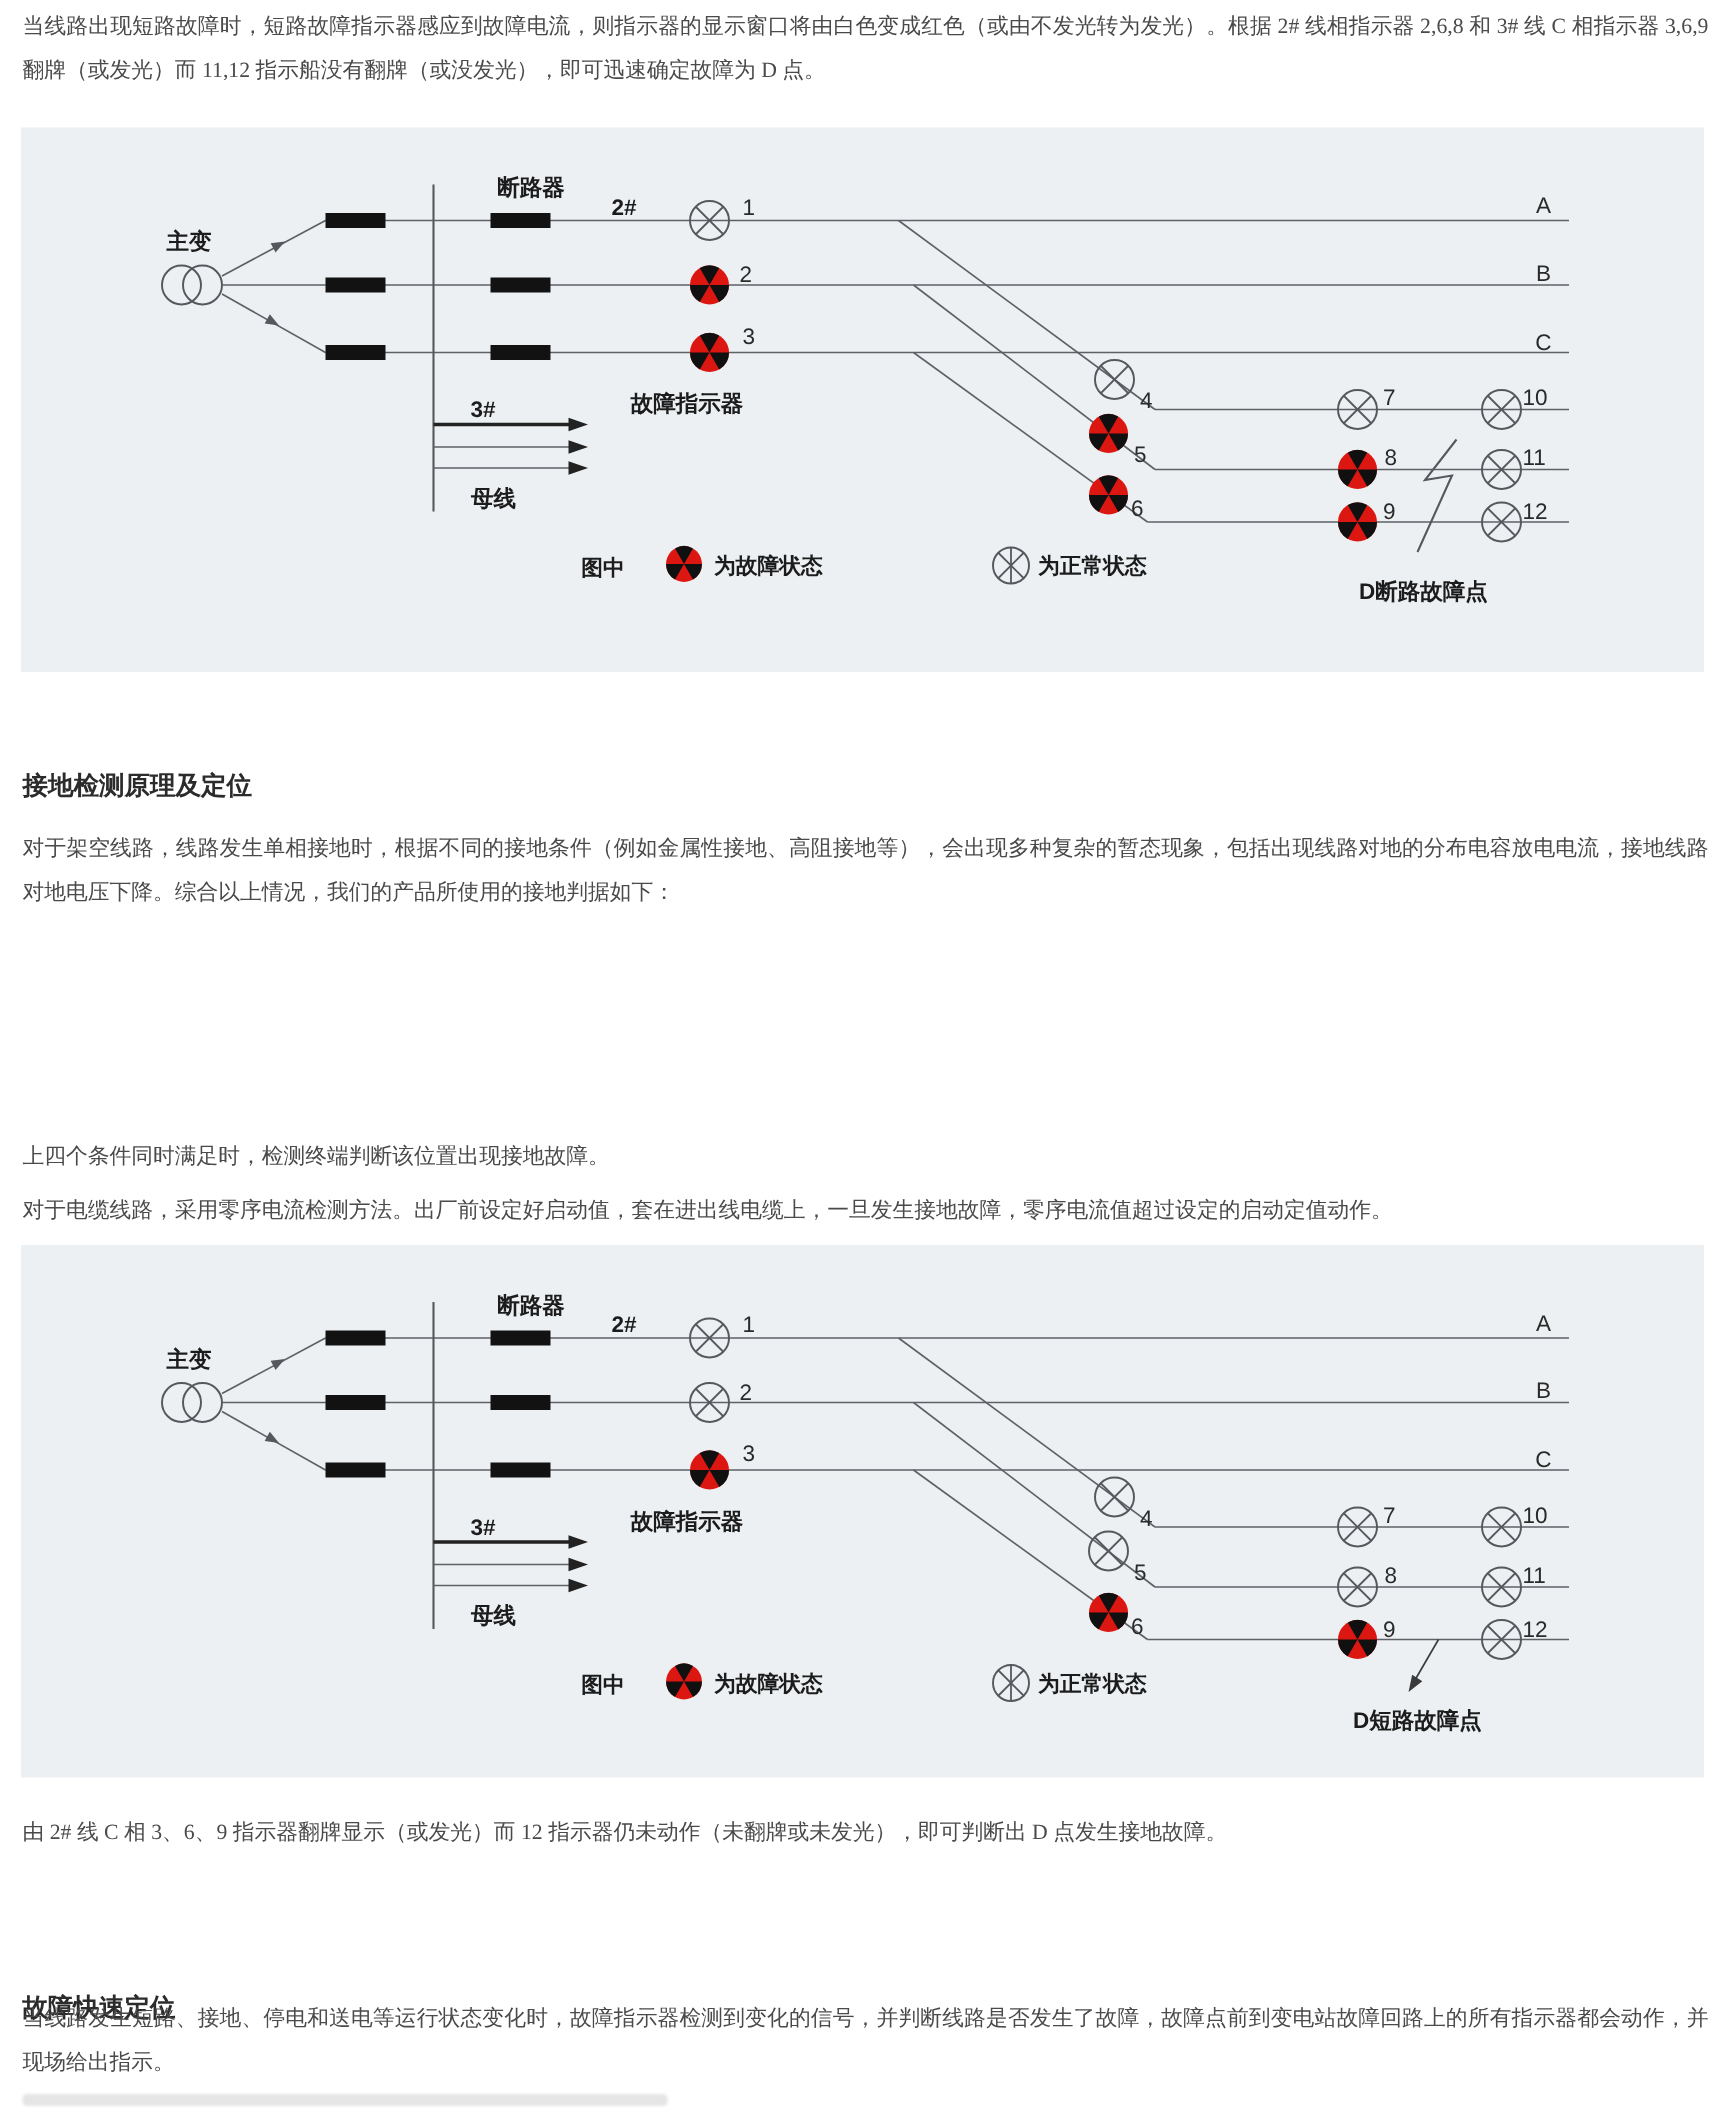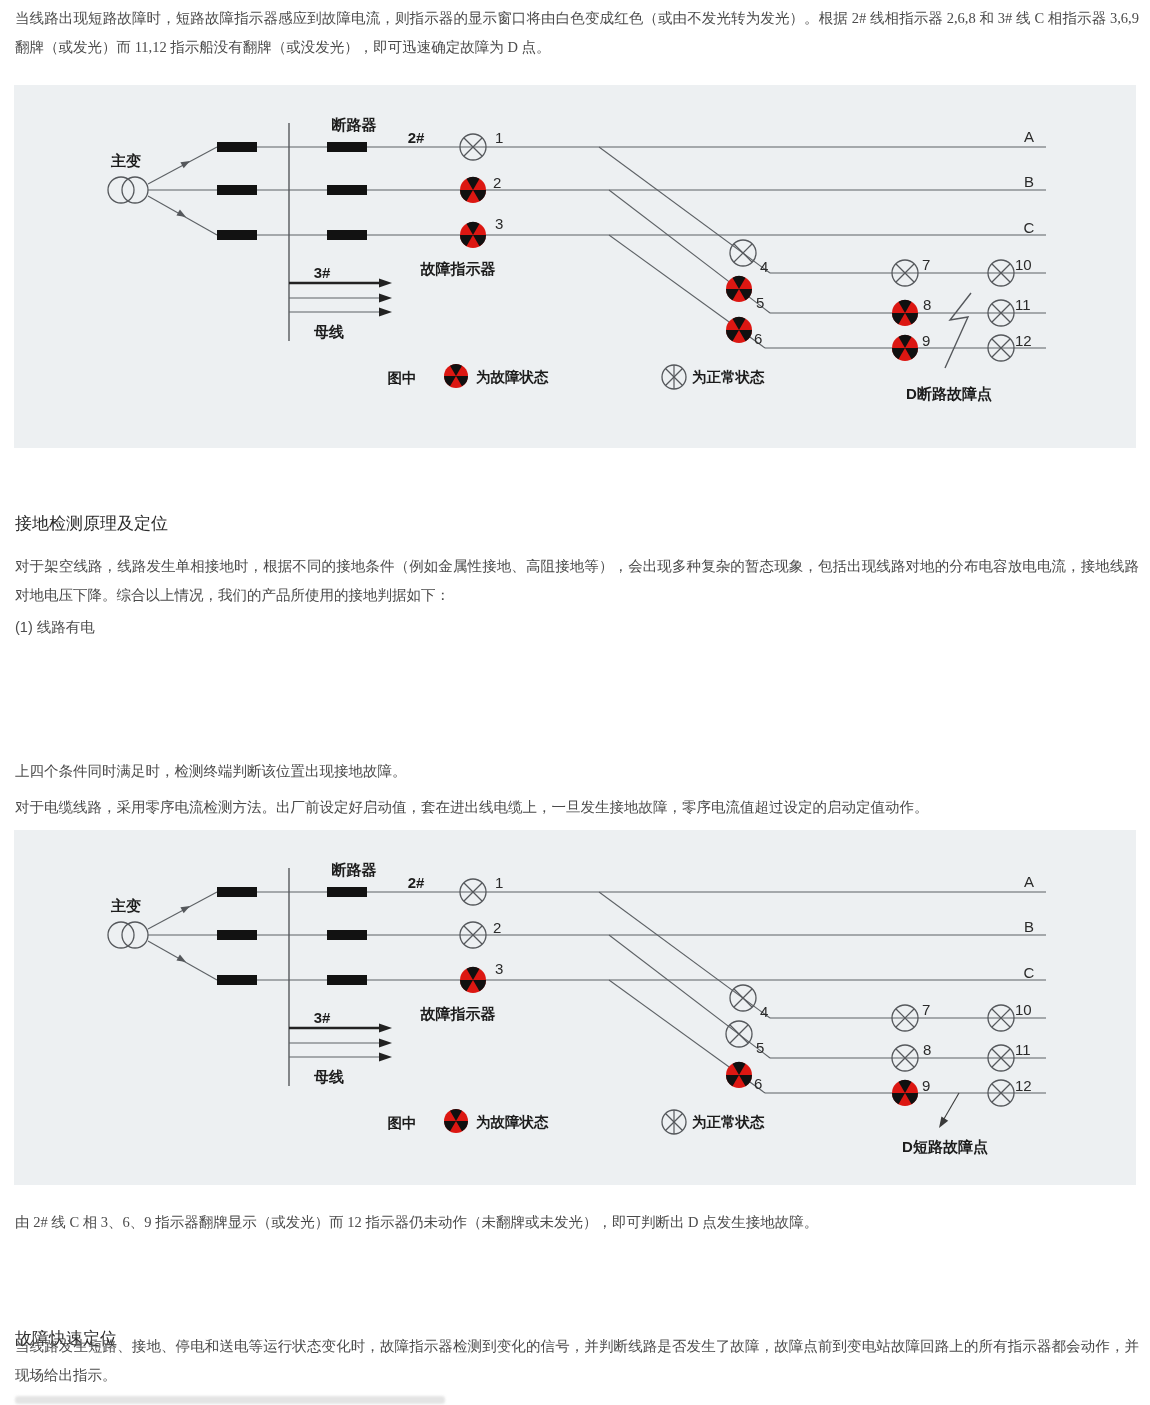--- a/index.html
+++ b/index.html
@@ -16,21 +16,21 @@
     color:var(--text-gray);
   }
   .para{
     position:absolute;left:15px;width:1124px;
     font-size:14.5px;line-height:29px;color:var(--text-gray);
     text-align:justify;
     font-family:Liberation Serif, serif;
   }
   .heading{
     position:absolute;left:15px;
-    font-size:17px;line-height:26px;font-weight:400;color:#2b2b2b;
+    font-size:17px;line-height:26px;font-weight:700;color:#2b2b2b;
   }
   .cond-list{
     position:absolute;left:15px;width:1124px;list-style:none;
   }
   .cond-list li{
     font-size:14.5px;line-height:29px;margin-bottom:7px;color:var(--text-gray);
   }
   .diagram-box{
     position:absolute;left:14px;width:1122px;
     background:var(--diagram-bg);
@@ -229,21 +229,20 @@
           <use href="#g-legend-normal"></use>
         </g>
       <text class="legend-text" x="678" y="297">为正常状态</text>
     </g>
   </svg>
 </div>
 
 <h2 class="heading" style="top:511px">接地检测原理及定位</h2>
 <p class="para" style="top:552px">对于架空线路，线路发生单相接地时，根据不同的接地条件（例如金属性接地、高阻接地等），会出现多种复杂的暂态现象，包括出现线路对地的分布电容放电电流，接地线路对地电压下降。综合以上情况，我们的产品所使用的接地判据如下：</p>
 <ul class="cond-list" style="top:613px">
-  <li>(1) 线路有电</li>
 </ul>
 <p class="para" style="top:757px">上四个条件同时满足时，检测终端判断该位置出现接地故障。</p>
 <p class="para" style="top:793px">对于电缆线路，采用零序电流检测方法。出厂前设定好启动值，套在进出线电缆上，一旦发生接地故障，零序电流值超过设定的启动定值动作。</p>
 
 <div class="diagram-box" id="diagram-box-2">
   <svg width="1122" height="355" viewBox="0 0 1122 355">
     <g>
       <circle class="tx-circle" cx="107" cy="105" r="13"></circle>
       <circle class="tx-circle" cx="121" cy="105" r="13"></circle>
     </g>

